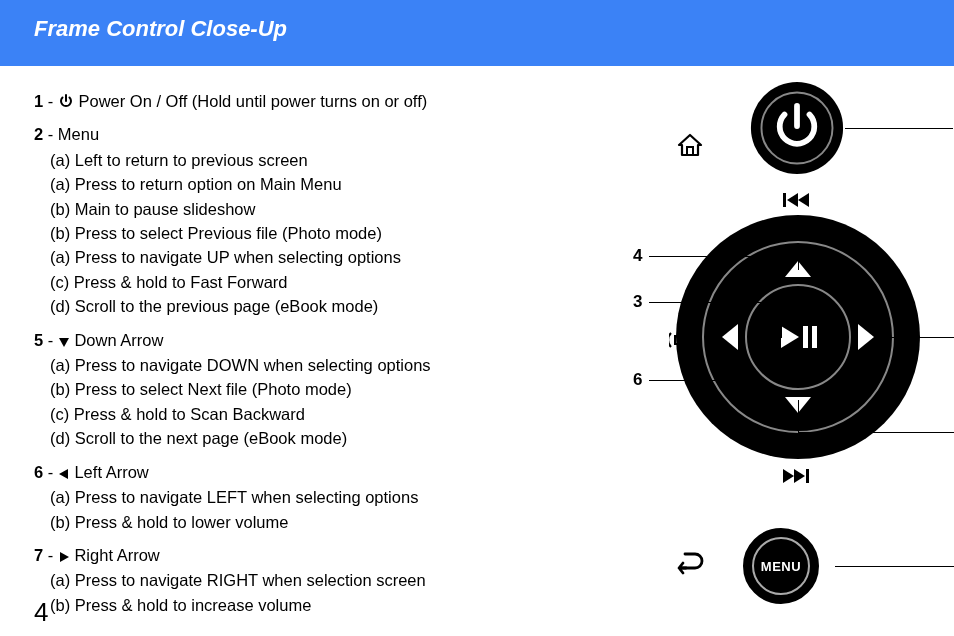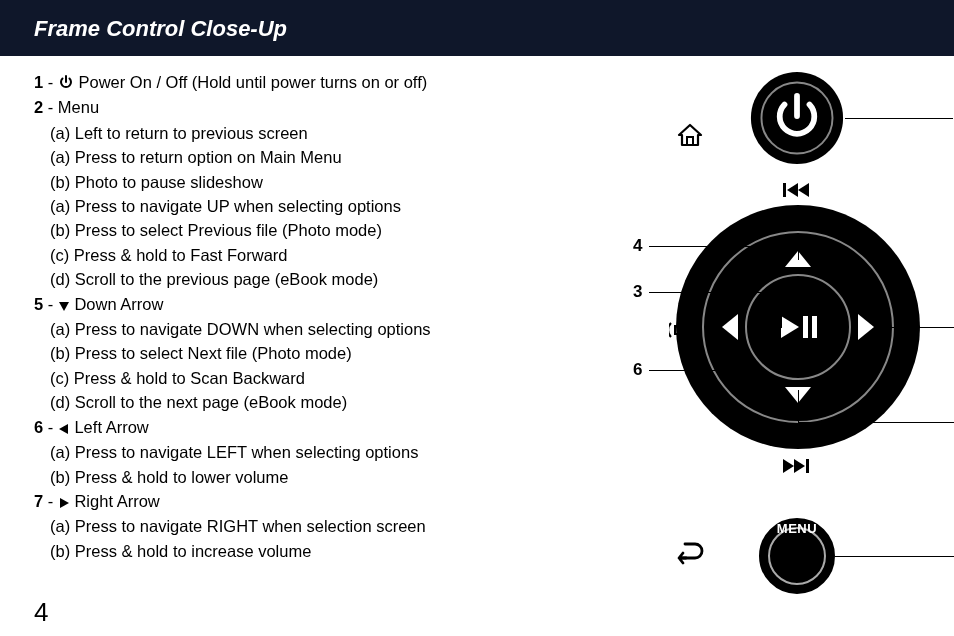--- a/index.html
+++ b/index.html
@@ -1,31 +1,31 @@
 <!DOCTYPE html>
 <html><head>
 <meta charset="utf-8">
 <style>
   * { box-sizing: border-box; margin: 0; padding: 0; }
   html, body { width: 954px; height: 636px; font-family: Arial, Helvetica, sans-serif; background: #fff; color: #000; }
-  .header { background: #0f172a; color: #fff; font-weight: bold; font-size: 22px; padding: 16px 34px 14px; font-style: italic; }
+  .header { background: #3b82f6; color: #fff; font-weight: bold; font-size: 22px; padding: 16px 34px 24px; font-style: italic; }
   .content { display: flex; padding: 14px 34px 0; }
   .left { flex: 0 0 510px; font-size: 16.5px; line-height: 1.48; }
-  .item { margin-bottom: 1px; }
+  .item { margin-bottom: 1px; margin-top: 9px; }
   .item .num { font-weight: bold; }
   .sub { padding-left: 16px; }
   .inline-icon { display: inline-block; vertical-align: -2px; }
   .pagenum { position: absolute; left: 34px; bottom: 8px; font-size: 26px; }
   .right { flex: 1; position: relative; }
 
   
   .diagram { position: absolute; left: 45px; top: 0; width: 420px; height: 530px; }
   .power-btn { position: absolute; left: 160px; top: 0; width: 96px; height: 96px; }
   .dpad { position: absolute; left: 86px; top: 134px; width: 246px; height: 246px; }
-  .menu-btn { position: absolute; left: 170px; top: 448px; width: 76px; height: 76px; border-radius: 50%; border: 3px solid #000; background: #000; display: flex; justify-content: center; }
+  .menu-btn { position: absolute; left: 154px; top: 448px; width: 76px; height: 76px; border-radius: 50%; border: 3px solid #000; background: #000; display: flex; align-items: center; justify-content: center; }
   .menu-btn .ring { position: absolute; inset: 6px; border-radius: 50%; border: 2px solid #aaa; }
   .menu-btn span { color: #fff; font-size: 13px; font-weight: bold; letter-spacing: 0.5px; position: relative; }
 
   .side-icon { position: absolute; }
   .home-icon { left: 88px; top: 52px; }
   .speaker-icon { left: 80px; top: 246px; }
   .back-icon { left: 88px; top: 472px; }
 
   .skip-prev { position: absolute; left: 194px; top: 112px; }
   .skip-next { position: absolute; left: 194px; top: 388px; }
@@ -44,23 +44,23 @@
 
 <div class="content">
   <div class="left" id="desc-list">
       <div class="item"><span class="num">1</span> - <svg class="inline-icon" width="16" height="16" viewBox="0 0 16 16">
           <path d="M8 2v6" stroke="#000" stroke-width="2" stroke-linecap="round" fill="none"></path>
           <path d="M4.5 4.5a5 5 0 1 0 7 0" stroke="#000" stroke-width="2" stroke-linecap="round" fill="none"></path>
         </svg> Power On / Off (Hold until power turns on or off)</div>
       <div class="item"><span class="num">2</span> - Menu</div>
       <div class="sub">(a) Left to return to previous screen</div>
       <div class="sub">(a) Press to return option on Main Menu</div>
-      <div class="sub">(b) Photo to pause slideshow</div>
+      <div class="sub">(b) Main to pause slideshow</div>
+      <div class="sub">(b) Press to select Previous file (Photo mode)</div>
       <div class="sub">(a) Press to navigate UP when selecting options</div>
-      <div class="sub">(b) Press to select Previous file (Photo mode)</div>
       <div class="sub">(c) Press &amp; hold to Fast Forward</div>
       <div class="sub">(d) Scroll to the previous page (eBook mode)</div>
       <div class="item"><span class="num">5</span> - <svg class="inline-icon" width="12" height="12" viewBox="0 0 12 12">
           <polygon points="6,11 1,2 11,2" fill="#000"></polygon>
         </svg> Down Arrow</div>
       <div class="sub">(a) Press to navigate DOWN when selecting options</div>
       <div class="sub">(b) Press to select Next file (Photo mode)</div>
       <div class="sub">(c) Press &amp; hold to Scan Backward</div>
       <div class="sub">(d) Scroll to the next page (eBook mode)</div>
       <div class="item"><span class="num">6</span> - <svg class="inline-icon" width="12" height="12" viewBox="0 0 12 12">

